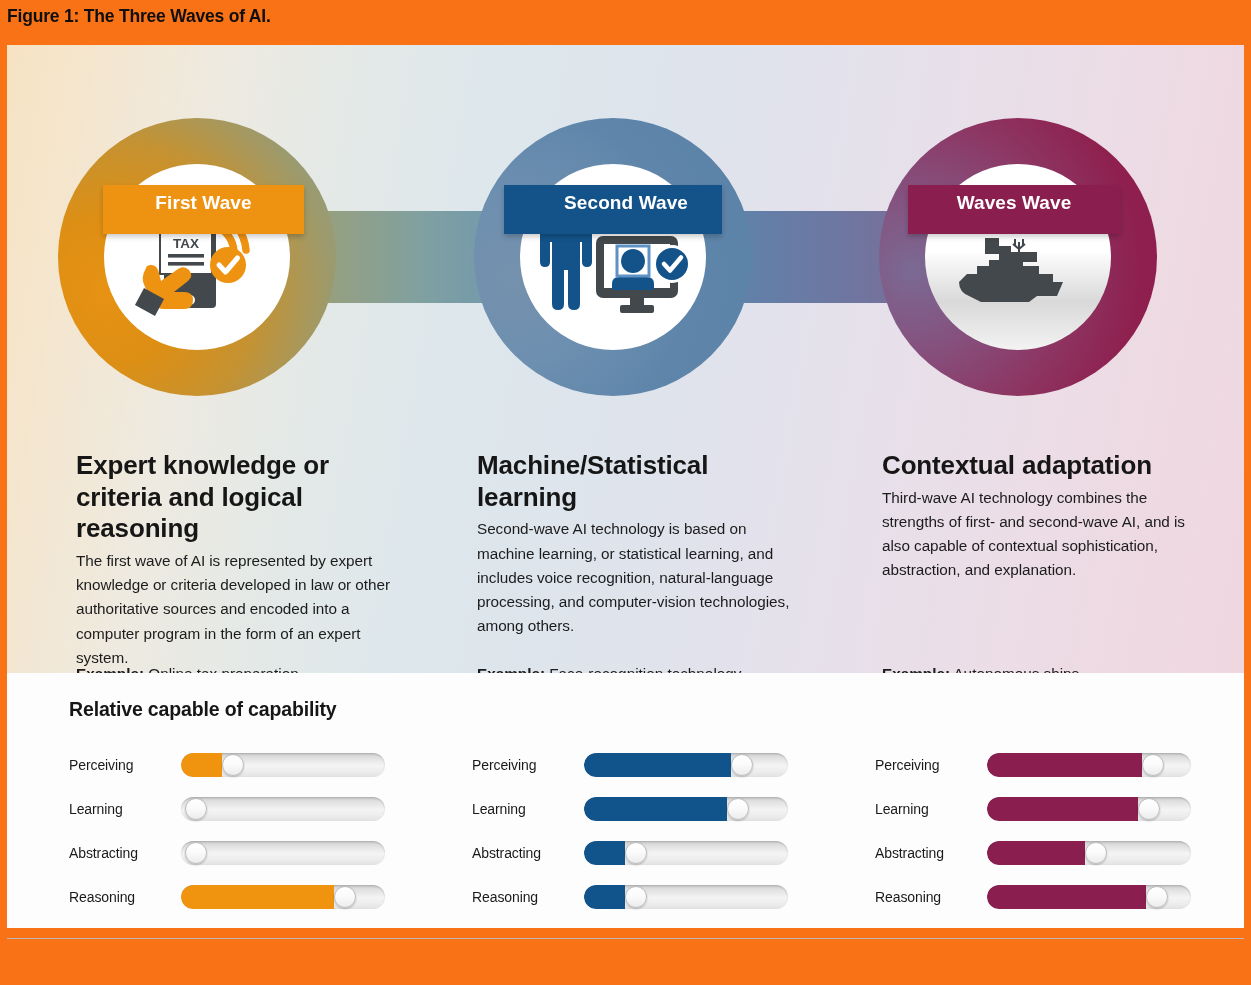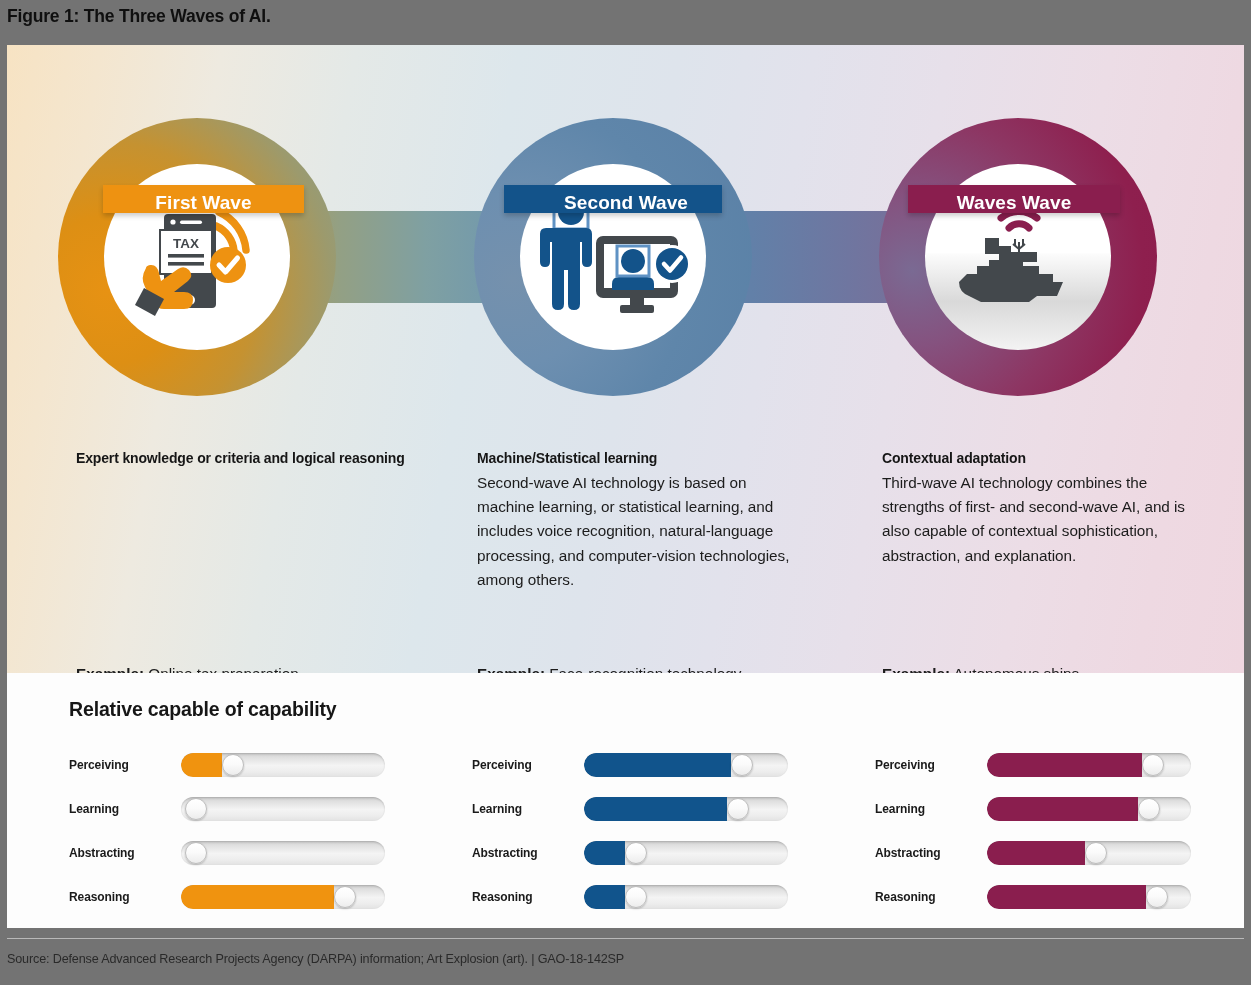--- a/index.html
+++ b/index.html
@@ -10,21 +10,21 @@
     background: #ffffff;
     font-family: "Liberation Sans", sans-serif;
     -webkit-font-smoothing: antialiased;
   }
 
   .page {
     position: relative;
     width: 1251px;
     height: 985px;
     overflow: hidden;
-    background: #737373;
+    background: #f97316;
   }
 
   
   .fig-title {
     position: absolute;
     left: 7px;
     top: 6px;
     font-size: 17.5px;
     font-weight: bold;
     color: #0f0f0f;
@@ -99,42 +99,42 @@
     overflow: hidden;
   }
   .inner-circle.plain { background: #ffffff; }
   .inner-circle.sea {
     background: linear-gradient(180deg, #ffffff 0%, #ffffff 48%, #fcfcfc 48.2%, #d9d9d9 74%, #f3f3f3 100%);
   }
 
   
   .wave-label {
     position: absolute;
-    height: 28px;
+    height: 49px;
     line-height: 35px;
     text-align: center;
     color: #ffffff;
     font-size: 19px;
     font-weight: bold;
     letter-spacing: 0.1px;
     box-shadow: 0 3px 5px rgba(0,0,0,0.20);
     white-space: nowrap;
   }
   .wave-label.l1 { left: 96px;  top: 140px; width: 201px; background: #ee9211; }
   .wave-label.l2 { left: 497px; top: 140px; width: 218px; background: #13538a; padding-left: 26px; }
   .wave-label.l3 { left: 901px; top: 140px; width: 212px; background: #8a1e4e; }
 
   
   .col { position: absolute; top: 405px; }
   .col.c1 { left: 69px;  width: 330px; }
   .col.c2 { left: 470px; width: 330px; }
   .col.c3 { left: 875px; width: 320px; }
 
   .col-head {
-    font-size: 14px;
+    font-size: 26px;
     font-weight: bold;
     color: #161616;
     line-height: 1.22;
     letter-spacing: -0.15px;
     margin-bottom: 4px;
   }
   .col-body {
     font-size: 15.3px;
     color: #1c1c1c;
     line-height: 1.58;
@@ -175,22 +175,22 @@
   .cap-group.g3 { left: 868px; }
 
   .cap-row {
     position: relative;
     height: 44px;
     display: flex;
     align-items: center;
   }
   .cap-label {
     width: 112px;
-    font-size: 12px;
-    font-weight: bold;
+    font-size: 14px;
+    font-weight: normal;
     color: #1a1a1a;
     letter-spacing: -0.1px;
   }
 
   .slider {
     position: relative;
     width: 204px;
     height: 24px;
     border-radius: 12px;
     background: linear-gradient(180deg, #c9c9c9 0%, #dedede 16%, #f4f4f4 52%, #ededed 78%, #e2e2e2 100%);
@@ -316,20 +316,21 @@
           <path d="M34 118 l8 -8 h10 v-8 h12 v-6 h10 v-14 h12 v14 h12 v6 h16 v8 h14 v8 h10 l-6 14 h-20 l-8 6 h-48 l-12 -6 q-10 -4 -10 -14z" fill="#43484c"></path>
           <rect x="60" y="74" width="14" height="16" fill="#43484c"></rect>
           <rect x="86" y="88" width="26" height="10" fill="#43484c"></rect>
         </svg>
       </div>
     </div>
     <div class="wave-label l3">Waves Wave</div>
 
     <div class="col c1">
       <div class="col-head">Expert knowledge or criteria and logical reasoning</div>
+      <div class="col-body">The first wave of AI is represented by expert knowledge or criteria developed in law or other authoritative sources and encoded into a computer program in the form of an expert system.</div>
       <div class="col-example">
         <b>Example:</b>
         <span>Online tax preparation</span>
       </div>
     </div>
 
     <div class="col c3">
       <div class="col-head">Contextual adaptation</div>
       <div class="col-body">Third-wave AI technology combines the strengths of first- and second-wave AI, and is also capable of contextual sophistication, abstraction, and explanation.</div>
       <div class="col-example">
@@ -460,15 +461,14 @@
             <div class="slider-track-inner">
               <div class="slider-fill" style="width: 78%; background: rgb(138, 30, 78);"></div>
             </div>
             <div class="slider-knob" style="left: 170.12px;"></div>
           </div>
         </div>
       </div>
   </div>
 
   <div class="rule"></div>
-  <div class="source">Source: Defense Advanced Research Projects Agency (DARPA) information; Art Explosion (art).  |  GAO-18-142SP</div>
 
 </div>
 
 </body></html>

